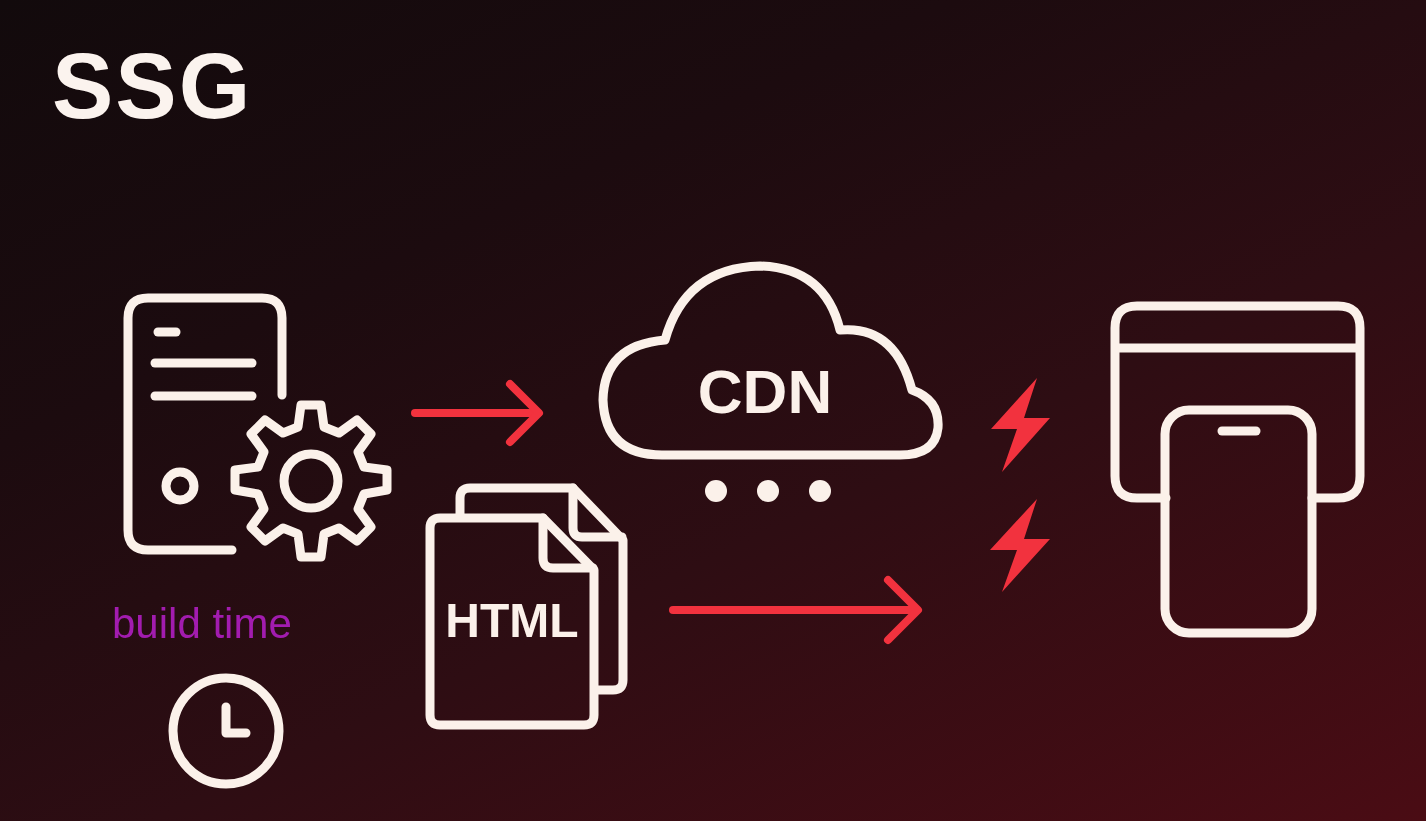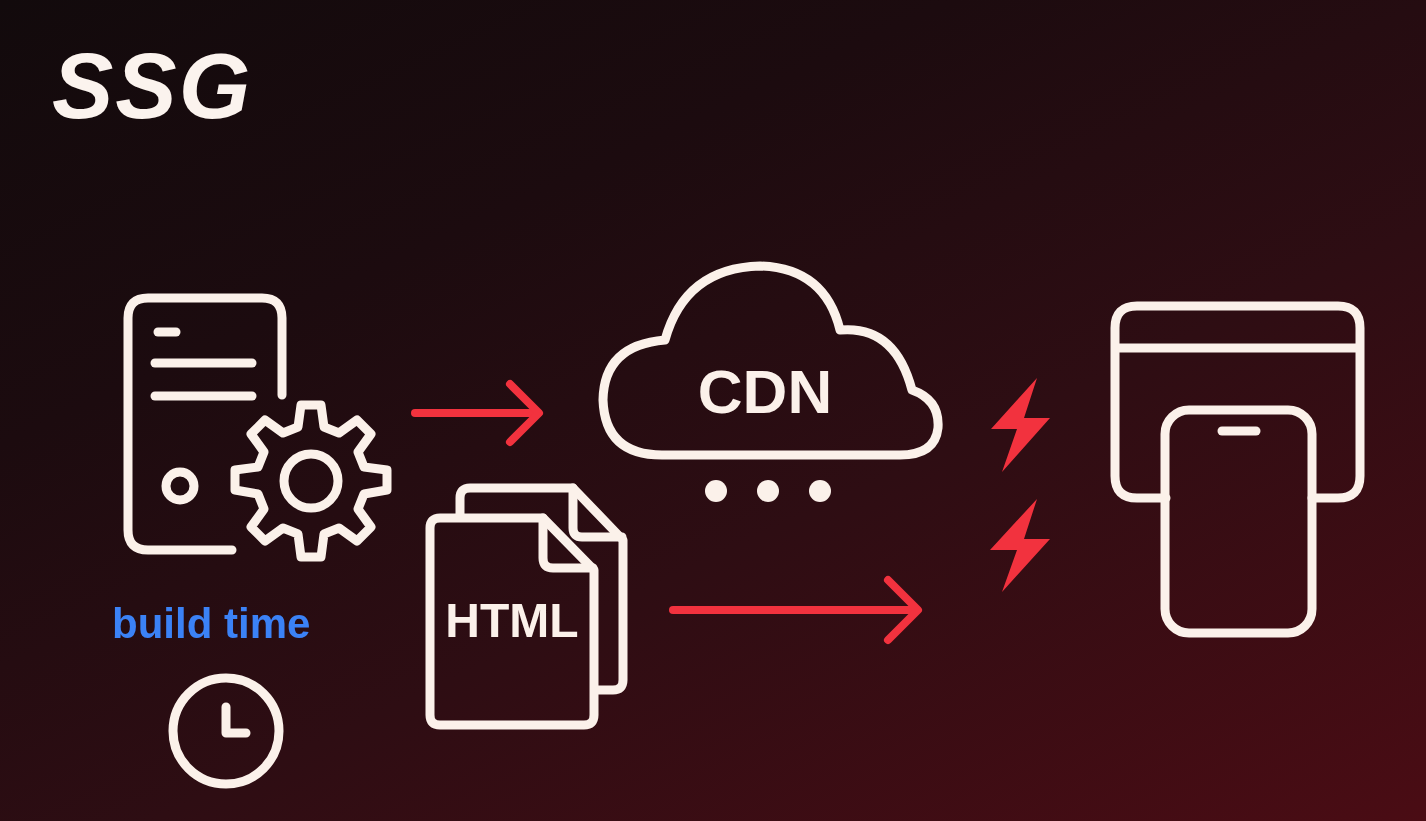--- a/index.html
+++ b/index.html
@@ -16,29 +16,28 @@
     }
     .title {
       position: absolute;
       left: 52px;
       top: 40px;
       font-size: 92px;
       font-weight: bold;
       color: #fbf3ee;
       letter-spacing: 2px;
       line-height: 1;
-      font-style: italic;
     }
     .caption {
       position: absolute;
       left: 112px;
       top: 603px;
       font-size: 42px;
-      font-weight: bold;
-      color: #3b82f6;
+      font-weight: normal;
+      color: #a21caf;
       line-height: 1;
     }
     svg.stage {
       position: absolute;
       left: 0;
       top: 0;
       width: 1426px;
       height: 821px;
     }
     .stroke { fill: none; stroke: #fbf1ea; stroke-width: 9; stroke-linecap: round; stroke-linejoin: round; }

